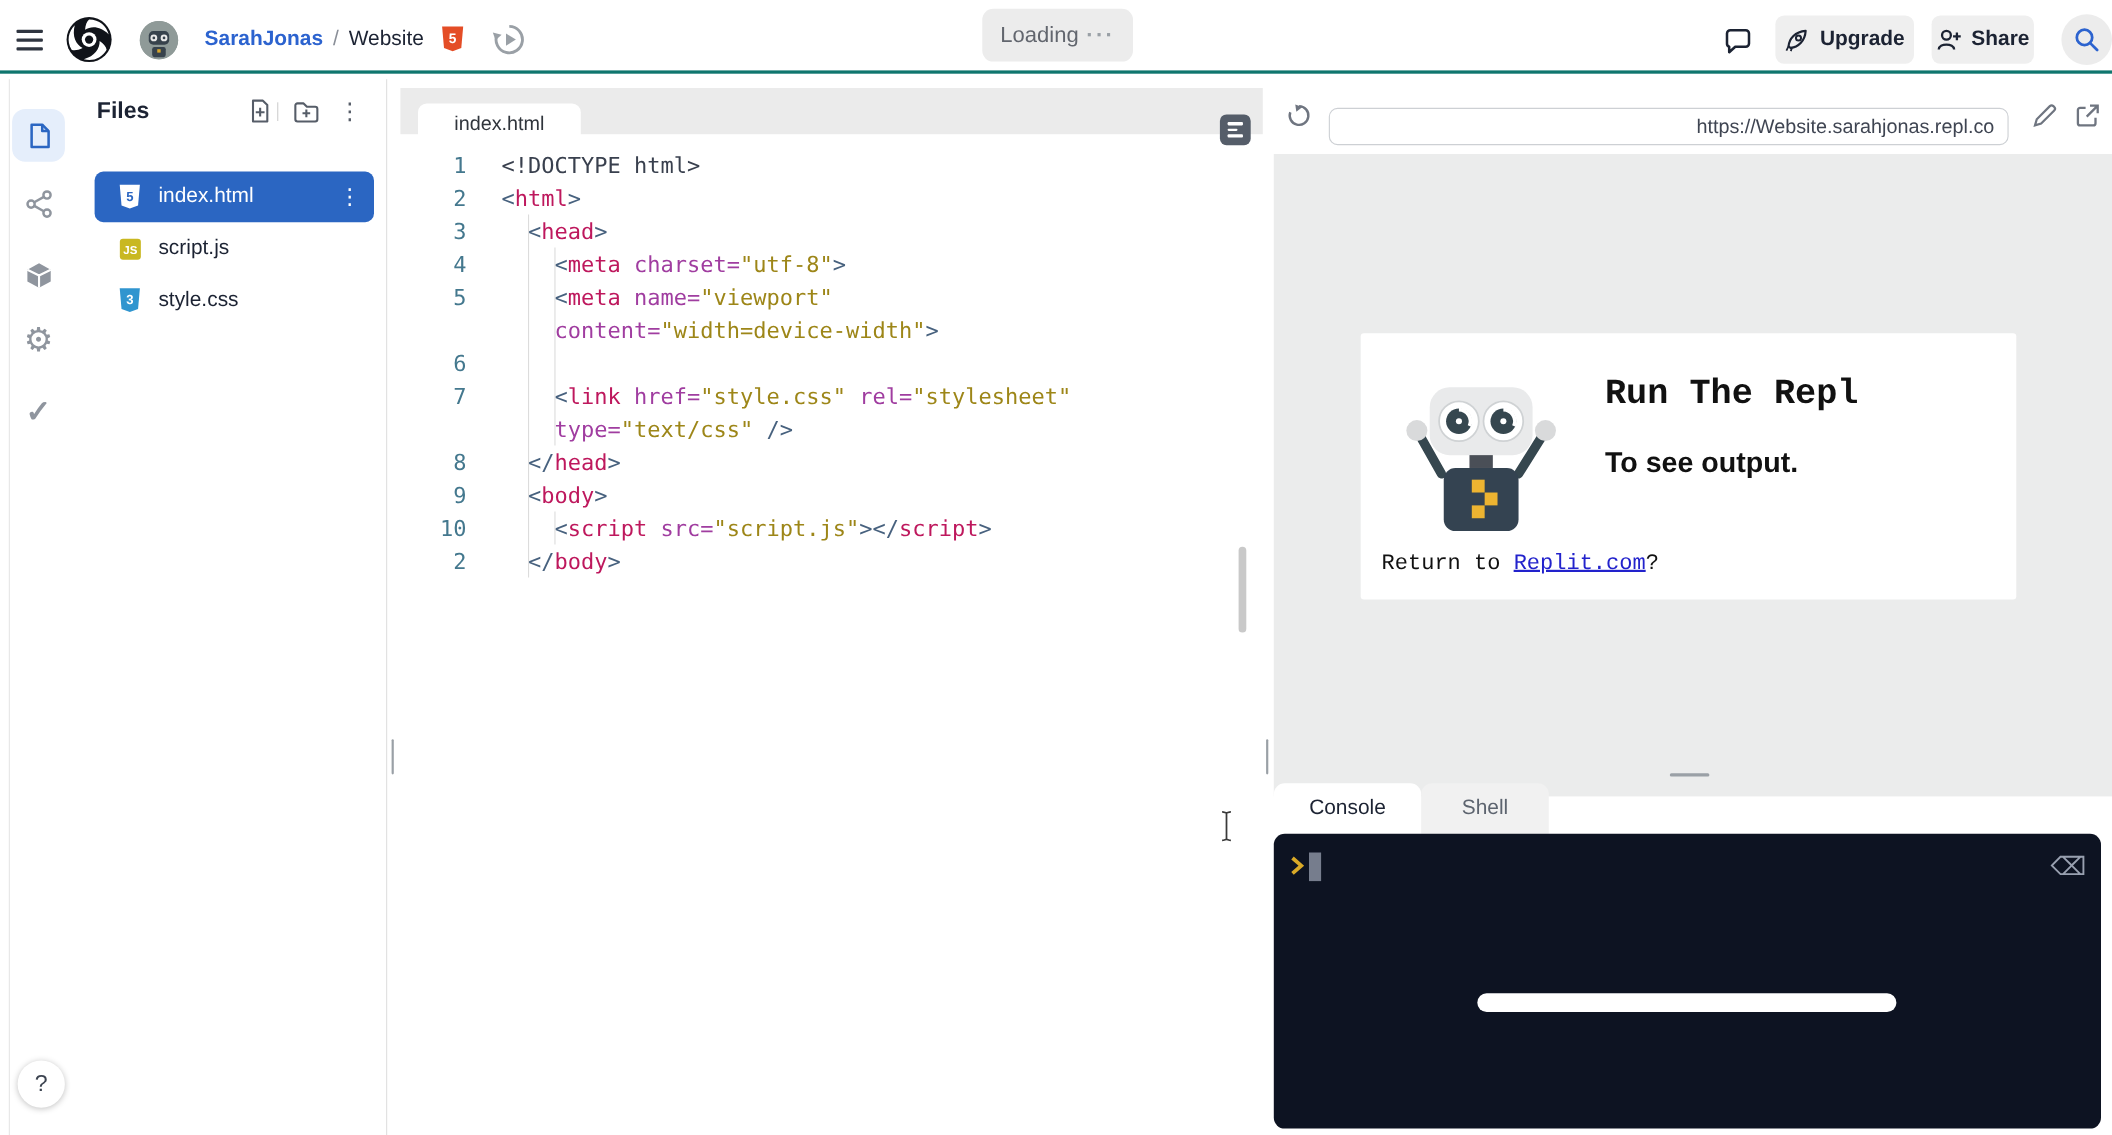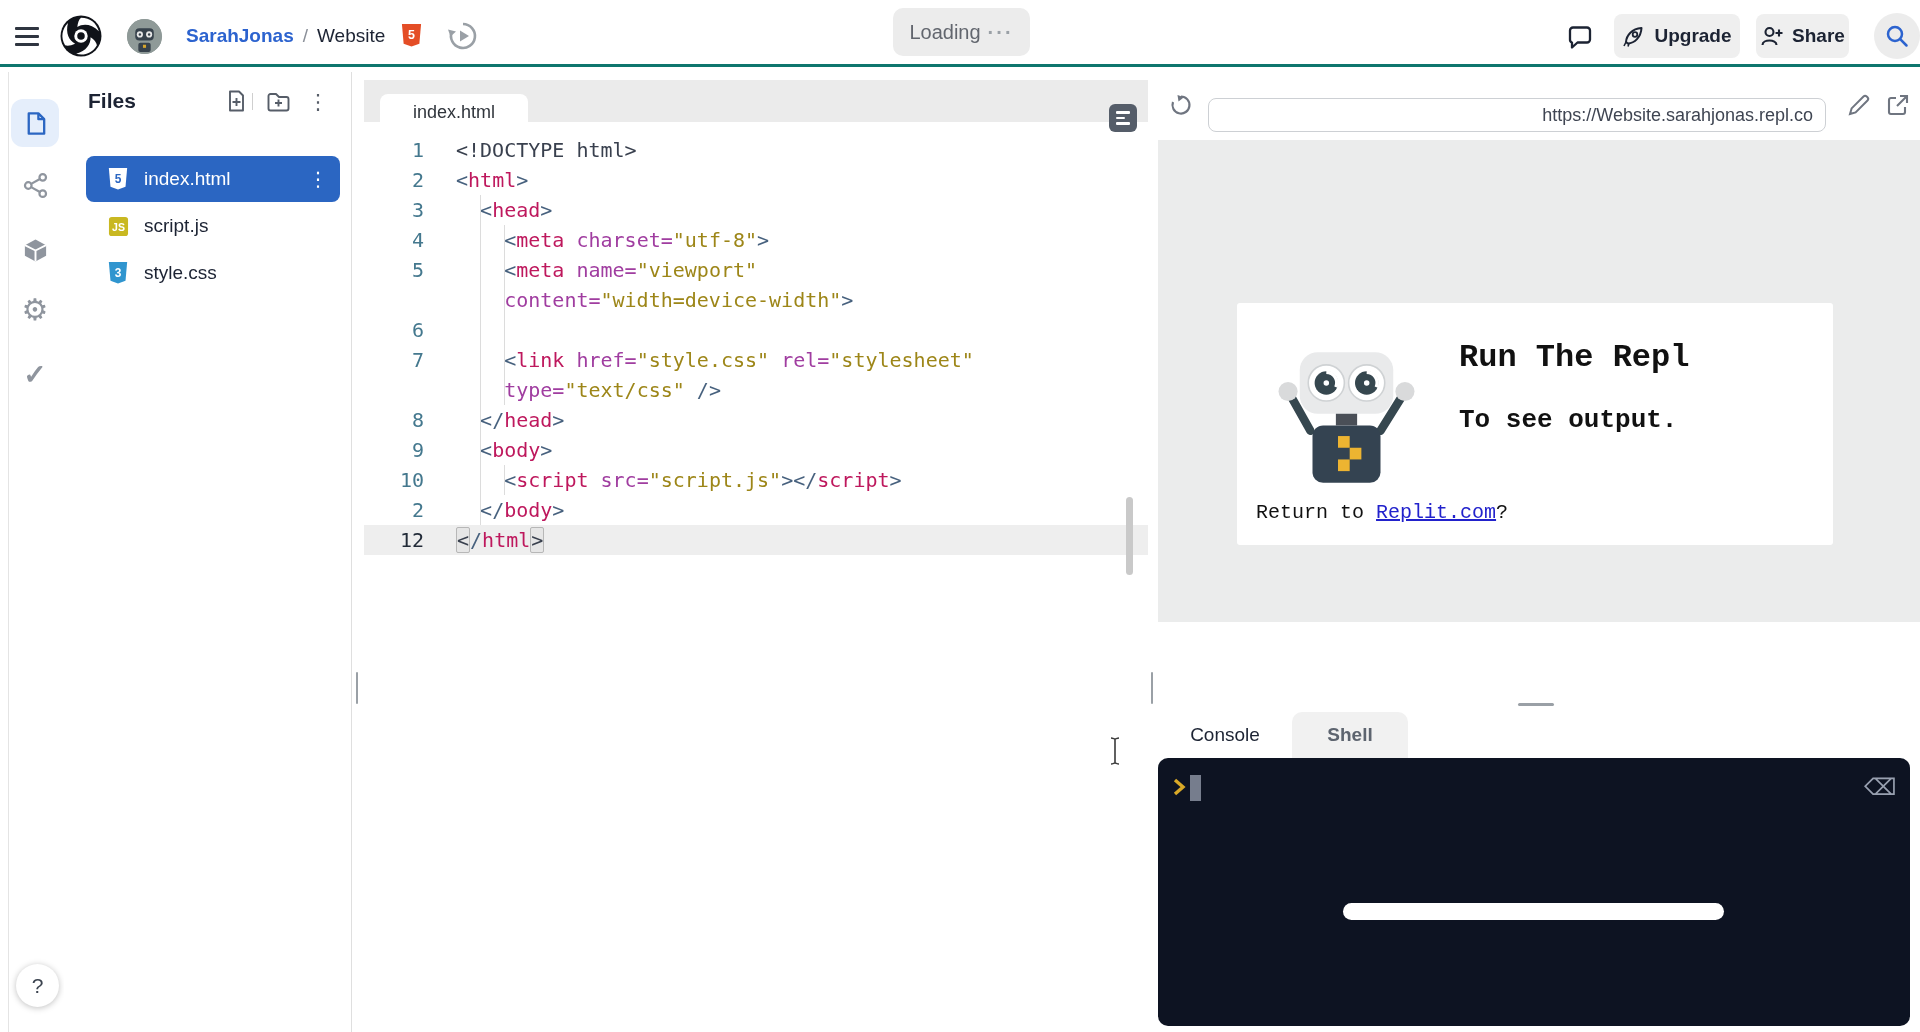--- a/index.html
+++ b/index.html
@@ -73,32 +73,32 @@
   
   .vhandle { position:absolute; width:2px; height:32px; background:#9aa0a6; border-radius:2px; top:672px; cursor:col-resize; }
   .hhandle { position:absolute; left:1518px; top:703px; width:36px; height:3px; background:#9aa0a6; border-radius:2px; cursor:row-resize; }
 
   
   .wv-toolbar { position:absolute; left:1158px; top:72px; width:762px; height:68px; background:#fff; }
   .refresh-btn { position:absolute; left:8px; top:18px; width:30px; height:30px; display:flex; align-items:center; justify-content:center; cursor:pointer; }
   .url-box { position:absolute; left:50px; top:26px; width:618px; height:34px; border:1.5px solid #cdd0d4; border-radius:8px; font-size:18px; color:#3f4552; font-family:"Liberation Sans", sans-serif; padding:0 12px; background:#fff;text-align:right; }
   .wv-edit { position:absolute; left:687px; top:19px; width:28px; height:28px; cursor:pointer; }
   .wv-open { position:absolute; left:726px; top:19px; width:28px; height:28px; cursor:pointer; }
-  .wv-content { position:absolute; left:1158px; top:140px; width:762px; height:482px; background:#ebecec; }
+  .wv-content { position:absolute; left:1158px; top:140px; width:762px; height:584px; background:#ebecec; }
   .wv-card { position:absolute; left:79px; top:163px; width:596px; height:242px; background:#fff; border-radius:3px; }
   .robot { position:absolute; left:33px; top:40px; }
   .card-title { position:absolute; left:222px; top:36px; font-family:"Liberation Mono", monospace; font-weight:700; font-size:32px; color:#111; }
-  .card-sub { position:absolute; left:222px; top:102px; font-family:Liberation Mono, monospace; font-weight:700; font-size:26px; color:#111; }
+  .card-sub { position:absolute; left:222px; top:102px; font-family:Liberation Sans, sans-serif; font-weight:700; font-size:26px; color:#111; }
   .card-return { position:absolute; left:19px; top:198px; font-family:"Liberation Mono", monospace; font-size:20px; color:#111; }
   .card-return a { color:#2222cc; text-decoration:underline; cursor:pointer; }
 
   
   .con-tab { position:absolute; top:712px; height:46px; display:flex; align-items:center; justify-content:center; font-size:19px; cursor:pointer; }
   .con-tab.active { left:1158px; width:134px; background:#fff; border-radius:10px 10px 0 0; color:#1c2333; }
-  .con-tab.idle { left:1292px; width:116px; background:#f1f1f1; border-radius:10px 10px 0 0; color:#5d646f;font-weight:bold; }
+  .con-tab.idle { left:1292px; width:116px; background:#f1f1f1; border-radius:10px 10px 0 0; color:#5d646f; }
   .terminal { position:absolute; left:1158px; top:758px; width:752px; height:268px; background:#0d1322; border-radius:10px; }
   .prompt { position:absolute; left:14px; top:19px; }
   .cursor-block { position:absolute; left:32px; top:17px; width:11px; height:26px; background:#767d8d; }
   .backspace { position:absolute; left:706px; top:16px; font-size:23px; color:#98a0b0; cursor:pointer; }
   .term-loading { position:absolute; left:185px; top:145px; width:381px; height:17px; background:#fff; border-radius:9px; }
 
   svg { display:block; }
 </style>
 </head>
 <body>
@@ -310,21 +310,20 @@
         <div class="crow"><span class="ln">4</span><span class="ct"><span class="tk-plain">    </span><span class="tk-p">&lt;</span><span class="tk-tag">meta</span><span class="tk-plain"> </span><span class="tk-attr">charset=</span><span class="tk-val">"utf-8"</span><span class="tk-p">&gt;</span></span></div>
         <div class="crow"><span class="ln">5</span><span class="ct"><span class="tk-plain">    </span><span class="tk-p">&lt;</span><span class="tk-tag">meta</span><span class="tk-plain"> </span><span class="tk-attr">name=</span><span class="tk-val">"viewport"</span></span></div>
         <div class="crow"><span class="ln"></span><span class="ct"><span class="tk-plain">    </span><span class="tk-attr">content=</span><span class="tk-val">"width=device-width"</span><span class="tk-p">&gt;</span></span></div>
         <div class="crow"><span class="ln">6</span></div>
         <div class="crow"><span class="ln">7</span><span class="ct"><span class="tk-plain">    </span><span class="tk-p">&lt;</span><span class="tk-tag">link</span><span class="tk-plain"> </span><span class="tk-attr">href=</span><span class="tk-val">"style.css"</span><span class="tk-plain"> </span><span class="tk-attr">rel=</span><span class="tk-val">"stylesheet"</span></span></div>
         <div class="crow"><span class="ln"></span><span class="ct"><span class="tk-plain">    </span><span class="tk-attr">type=</span><span class="tk-val">"text/css"</span><span class="tk-plain"> </span><span class="tk-p">/&gt;</span></span></div>
         <div class="crow"><span class="ln">8</span><span class="ct"><span class="tk-plain">  </span><span class="tk-p">&lt;/</span><span class="tk-tag">head</span><span class="tk-p">&gt;</span></span></div>
         <div class="crow"><span class="ln">9</span><span class="ct"><span class="tk-plain">  </span><span class="tk-p">&lt;</span><span class="tk-tag">body</span><span class="tk-p">&gt;</span></span></div>
         <div class="crow"><span class="ln">10</span><span class="ct"><span class="tk-plain">    </span><span class="tk-p">&lt;</span><span class="tk-tag">script</span><span class="tk-plain"> </span><span class="tk-attr">src=</span><span class="tk-val">"script.js"</span><span class="tk-p">&gt;&lt;/</span><span class="tk-tag">script</span><span class="tk-p">&gt;</span></span></div>
         <div class="crow"><span class="ln">2</span><span class="ct"><span class="tk-plain">  </span><span class="tk-p">&lt;/</span><span class="tk-tag">body</span><span class="tk-p">&gt;</span></span></div>
-        <div class="crow active"><span class="ln">12</span><span class="ct"><span class="tk-box">&lt;</span><span class="tk-p">/</span><span class="tk-tag">html</span><span class="tk-box">&gt;</span></span></div>
       </div>
     <div class="guide" style="left:116px; top:123px; height:330px;"></div>
     <div class="guide" style="left:140px; top:153px; height:180px;"></div>
     <div class="guide" style="left:140px; top:393px; height:30px;"></div>
     <div class="ed-scroll"></div>
     <div class="ibeam">
       <svg width="14" height="32" viewBox="0 0 14 32">
         <path d="M7 4 V28 M3 3 C5 3 6 4 7 4 C8 4 9 3 11 3 M3 29 C5 29 6 28 7 28 C8 28 9 29 11 29" fill="none" stroke="#3a3a3a" stroke-width="1.6"></path>
       </svg>
     </div>

